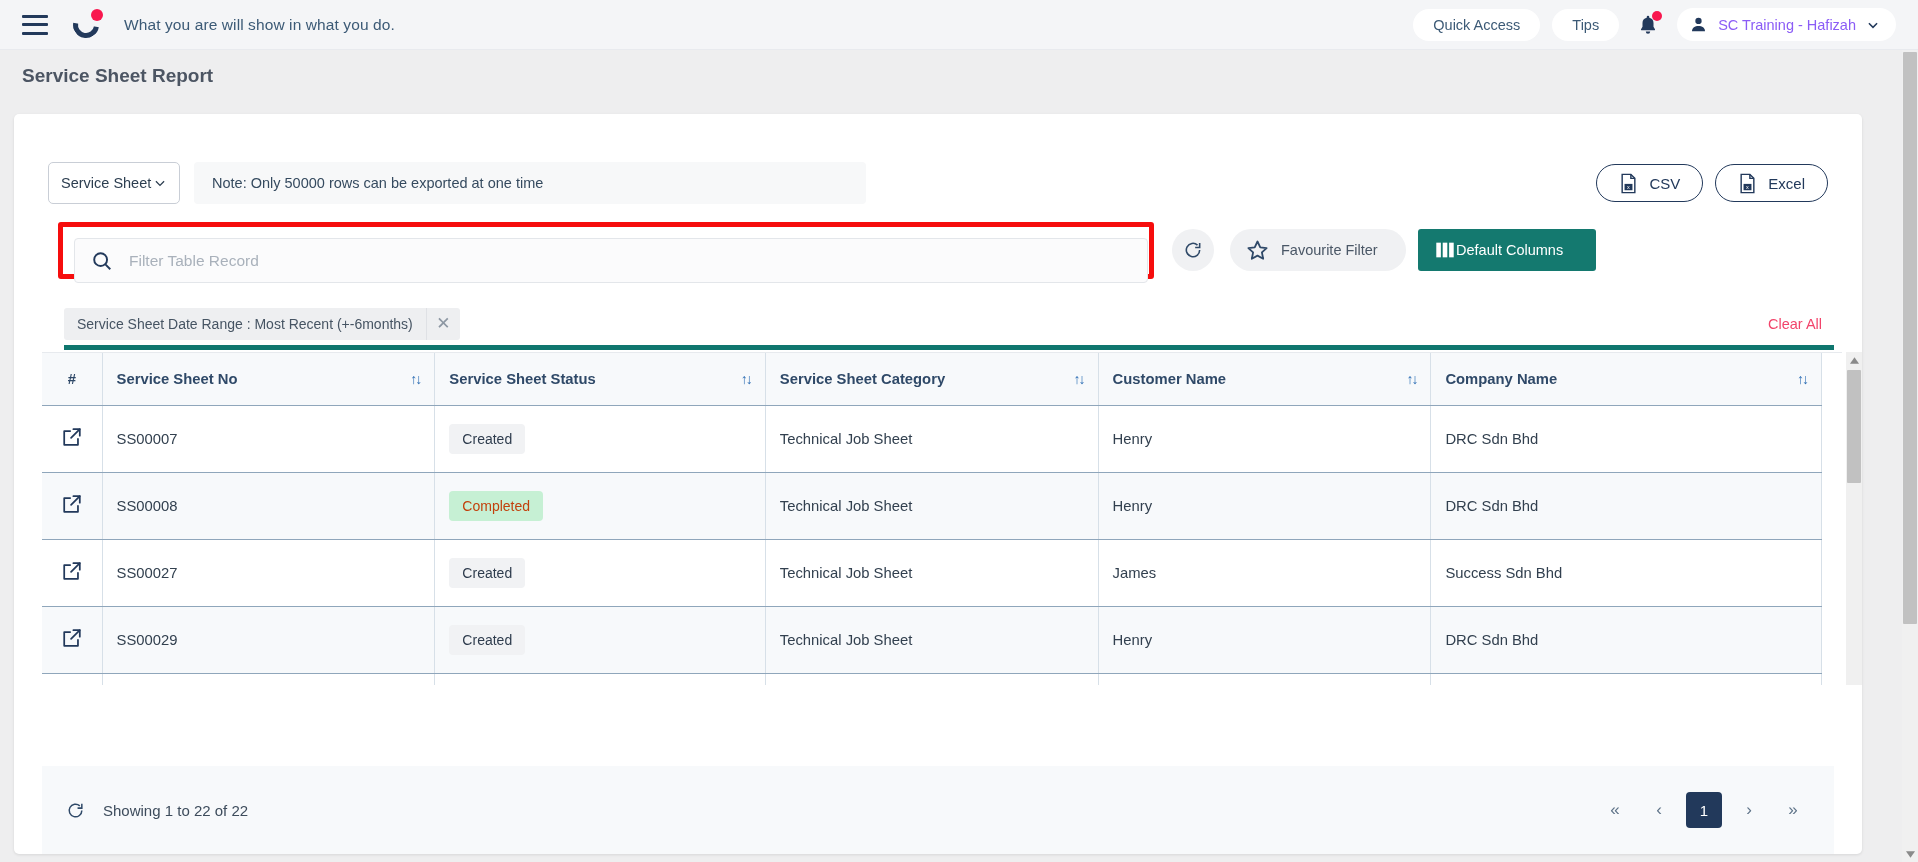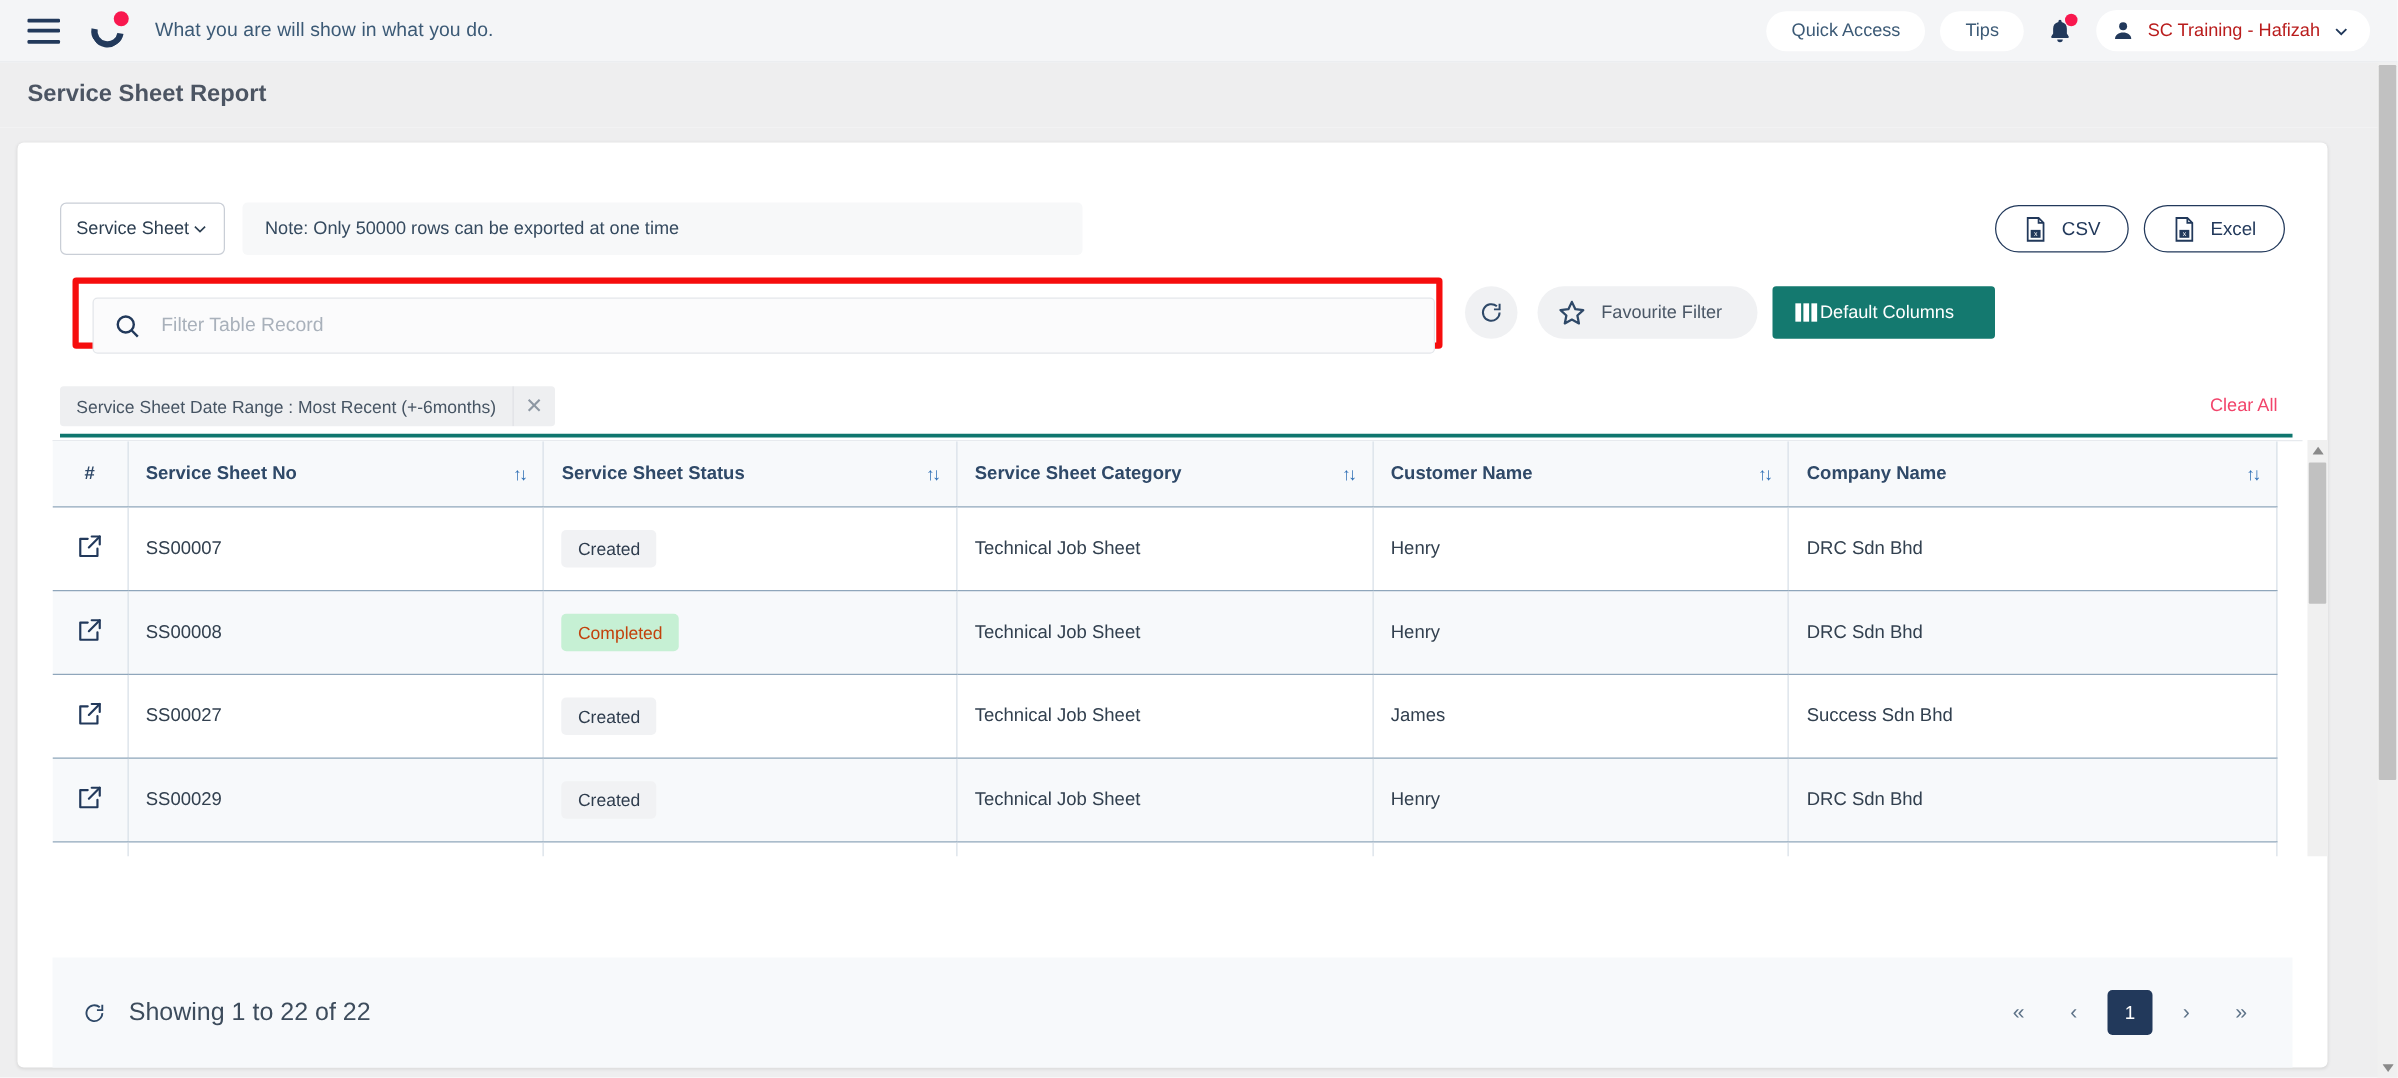--- a/index.html
+++ b/index.html
@@ -43,21 +43,21 @@
   .pill {
     background: #ffffff; border-radius: 999px;
     padding: 8px 20px; font-size: 14.5px; color: #3c5a76;
     cursor: pointer; white-space: nowrap;
   }
   .bell-wrap { position: relative; width: 34px; height: 34px; display:flex; align-items:center; justify-content:center; cursor:pointer; }
   .bell-dot { position: absolute; top: 3px; right: 3px; width: 10px; height: 10px; border-radius: 50%; background: #f8174e; }
   .user-pill {
     background: #ffffff; border-radius: 999px;
     padding: 7px 16px 7px 12px; display: flex; align-items: center; gap: 10px;
-    font-size: 14.5px; color: #b91c1c; cursor: pointer; white-space: nowrap;
+    font-size: 14.5px; color: #8b5cf6; cursor: pointer; white-space: nowrap;
   }
 
   
   .page-title-bar {
     position: absolute; top: 50px; left: 0; width: 1918px; height: 52px;
     background: #eeeeef; display: flex; align-items: center; padding-left: 22px;
   }
   .page-title { font-size: 19px; font-weight: bold; color: #4c5563; }
 
   .page-body {
@@ -119,22 +119,22 @@
     gap: 12px; padding: 0 16px; font-size: 14.5px; color: #4a5766; cursor: pointer;
   }
   .default-columns {
     position: absolute; left: 1360px; top: 7px; height: 42px; width: 178px;
     background: #14796f; color: #fff; border-radius: 3px; display: flex;
     align-items: center; padding: 0 16px; font-size: 14.5px; cursor: pointer;
   }
 
   
   .chip-row {
-    position: absolute; left: 34px; top: 188px; right: 28px; height: 48px;
-    border-bottom: 3px solid #0f766e; display: flex; align-items: center;
+    position: absolute; left: 50px; top: 188px; right: 28px; height: 48px;
+    border-bottom: 5px solid #0f766e; display: flex; align-items: center;
   }
   .chip {
     display: flex; align-items: center; height: 32px;
     background: #eeeff1; border-radius: 3px; overflow: hidden;
   }
   .chip-label { font-size: 14px; color: #465463; padding: 0 13px; }
   .chip-x {
     width: 34px; height: 32px; display: flex; align-items: center; justify-content: center;
     border-left: 1px solid #dfe1e5; color: #8d97a3; font-size: 17px; cursor: pointer;
   }
@@ -175,21 +175,21 @@
   .tbl-scroll-up { position:absolute; left:0; top:0; width:16px; height:16px; display:flex; align-items:center; justify-content:center; }
   .tbl-scroll-thumb {
     position: absolute; left: 1px; top: 18px; width: 14px; height: 113px; background: #c1c1c1; border-radius: 1px;
   }
 
   
   .footer {
     position: absolute; left: 28px; right: 28px; bottom: 0; height: 88px;
     background: #f7f9fb; display: flex; align-items: center; padding: 0 24px;
   }
-  .showing { display: flex; align-items: center; gap: 18px; font-size: 20px; color: #3d4c5c; }
+  .showing { display: flex; align-items: center; gap: 18px; font-size: 15px; color: #3d4c5c; }
   .pager { margin-left: auto; display: flex; align-items: center; gap: 10px; }
   .pg-btn {
     min-width: 34px; height: 34px; display: flex; align-items: center; justify-content: center;
     font-size: 17px; color: #5f7489; cursor: pointer; border-radius: 4px;
   }
   .pg-num {
     min-width: 36px; height: 36px; background: #22395b; color: #fff; border-radius: 4px;
     display: flex; align-items: center; justify-content: center; font-size: 15px; cursor: pointer;
   }
 

